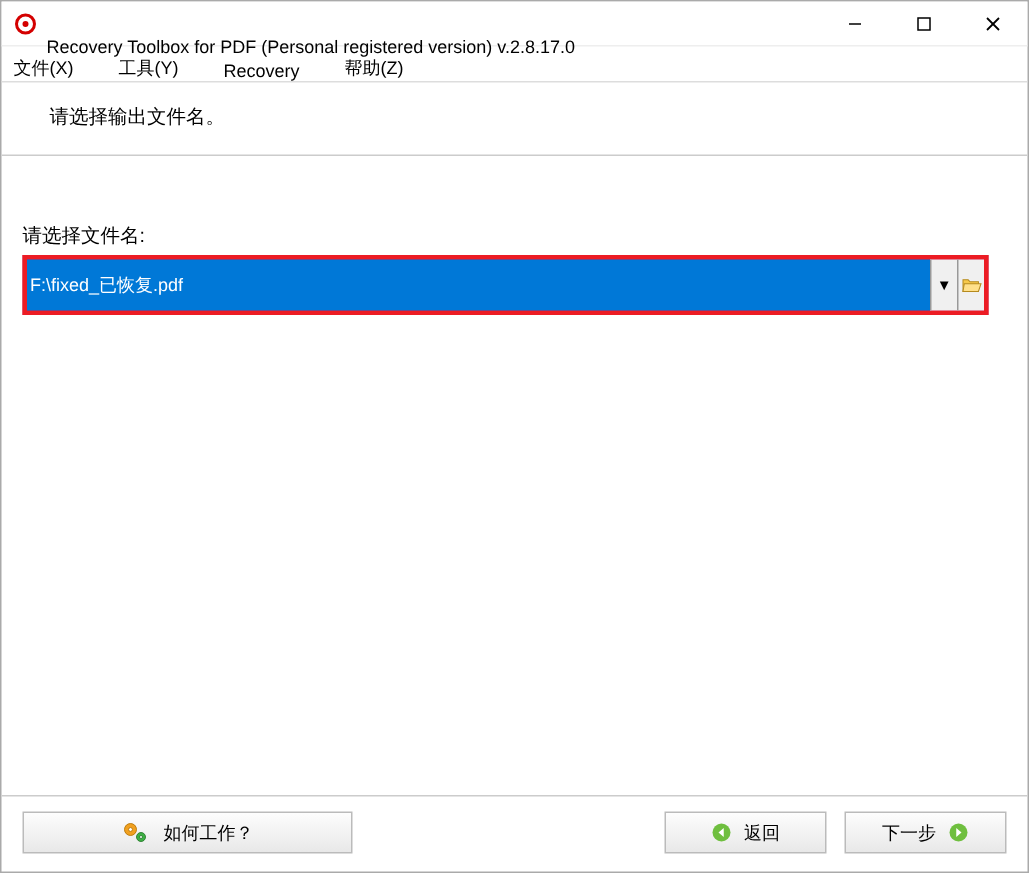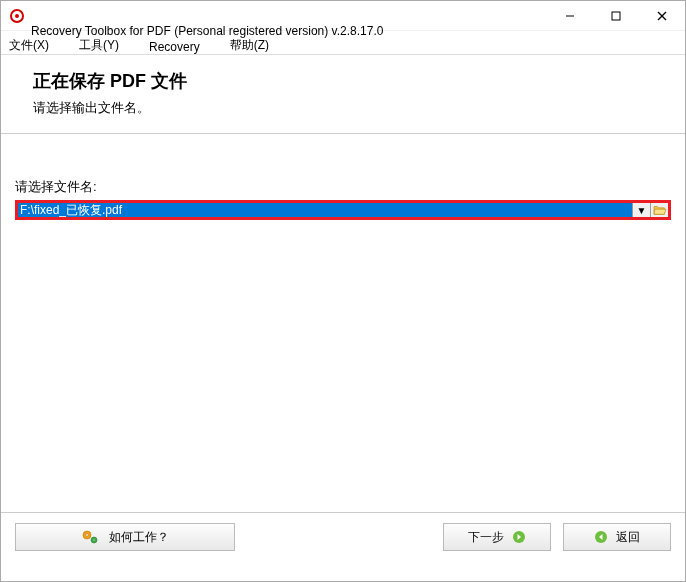--- a/index.html
+++ b/index.html
@@ -58,34 +58,34 @@
       color: #000;
       font-family: Liberation Serif, serif;
     }
     .divider {
       border: none;
       border-top: 1px solid #ccc;
       margin: 10px 0 0 0;
     }
     .main {
       flex: 1;
-      padding: 44px 14px 8px 14px;
+      padding: 44px 26px 8px 14px;
       position: relative;
     }
     .field-label {
       font-size: 13px;
       color: #000;
       margin-bottom: 4px;
     }
     .input-row {
       border: 3px solid #ec1c24;
       background: #be185d;
       display: flex;
       align-items: stretch;
-      height: 20px;
+      height: 40px;
     }
     .input-row input[type=text] {
       flex: 1;
       border: none;
       outline: none;
       padding: 0 2px;
       font-size: 12px;
       background: #0078d7;
       color: #fff;
     }
@@ -96,21 +96,21 @@
       display: flex;
       align-items: center;
       justify-content: center;
       background: #f0f0f0;
       cursor: default;
       font-size: 10px;
     }
     .browse-btn svg { width: 14px; height: 12px; }
     .footer {
       border-top: 1px solid #ccc;
-      padding: 10px 14px 30px 14px;
+      padding: 10px 14px 12px 14px;
       display: flex;
       align-items: center;
       gap: 12px;
     }
     .btn {
       height: 28px;
       border: 1px solid #bbb;
       background: linear-gradient(#fdfdfd, #e8e8e8);
       display: flex;
       align-items: center;
@@ -157,21 +157,20 @@
 </div>
 
 <div class="menubar">
   <span>文件(X)</span>
   <span>工具(Y)</span>
   <span>Recovery</span>
   <span>帮助(Z)</span>
 </div>
 
 <div class="content-header">
-  <div class="heading">正在保存 PDF 文件</div>
   <div class="subheading">请选择输出文件名。</div>
 </div>
 <hr class="divider">
 
 <div class="main">
   <div class="field-label">请选择文件名:</div>
   <div class="input-row">
     <input type="text" value="F:\fixed_已恢复.pdf" style="">
     <div class="dd-btn">
       <span>▼</span>
@@ -196,30 +195,30 @@
         <g fill="#3cb043" stroke="#2a7a2f" stroke-width="0.6">
           <circle cx="13" cy="12" r="3"></circle>
             <circle cx="13" cy="12" r="1" fill="#fff"></circle>
         </g>
       </svg>
     </span>
     <span>如何工作？</span>
   </div>
   <div class="spacer"></div>
   <div class="btn btn-nav">
+    <span class="icn">
+      <svg width="14" height="14" viewBox="0 0 14 14">
+          <circle cx="7" cy="7" r="6" fill="#6fbf3f"></circle>
+          <path d="M8.5 4 L5 7 L8.5 10 Z" fill="#fff"></path>
+        </svg>
+    </span>
+    <span>返回</span>
+  </div>
+  <div class="btn btn-nav">
     <span>下一步</span>
     <span class="icn">
       <svg width="14" height="14" viewBox="0 0 14 14">
           <circle cx="7" cy="7" r="6" fill="#6fbf3f"></circle>
           <path d="M5.5 4 L9 7 L5.5 10 Z" fill="#fff"></path>
         </svg>
     </span>
   </div>
-  <div class="btn btn-nav">
-    <span class="icn">
-      <svg width="14" height="14" viewBox="0 0 14 14">
-          <circle cx="7" cy="7" r="6" fill="#6fbf3f"></circle>
-          <path d="M8.5 4 L5 7 L8.5 10 Z" fill="#fff"></path>
-        </svg>
-    </span>
-    <span>返回</span>
-  </div>
 </div>
 
 </body></html>

